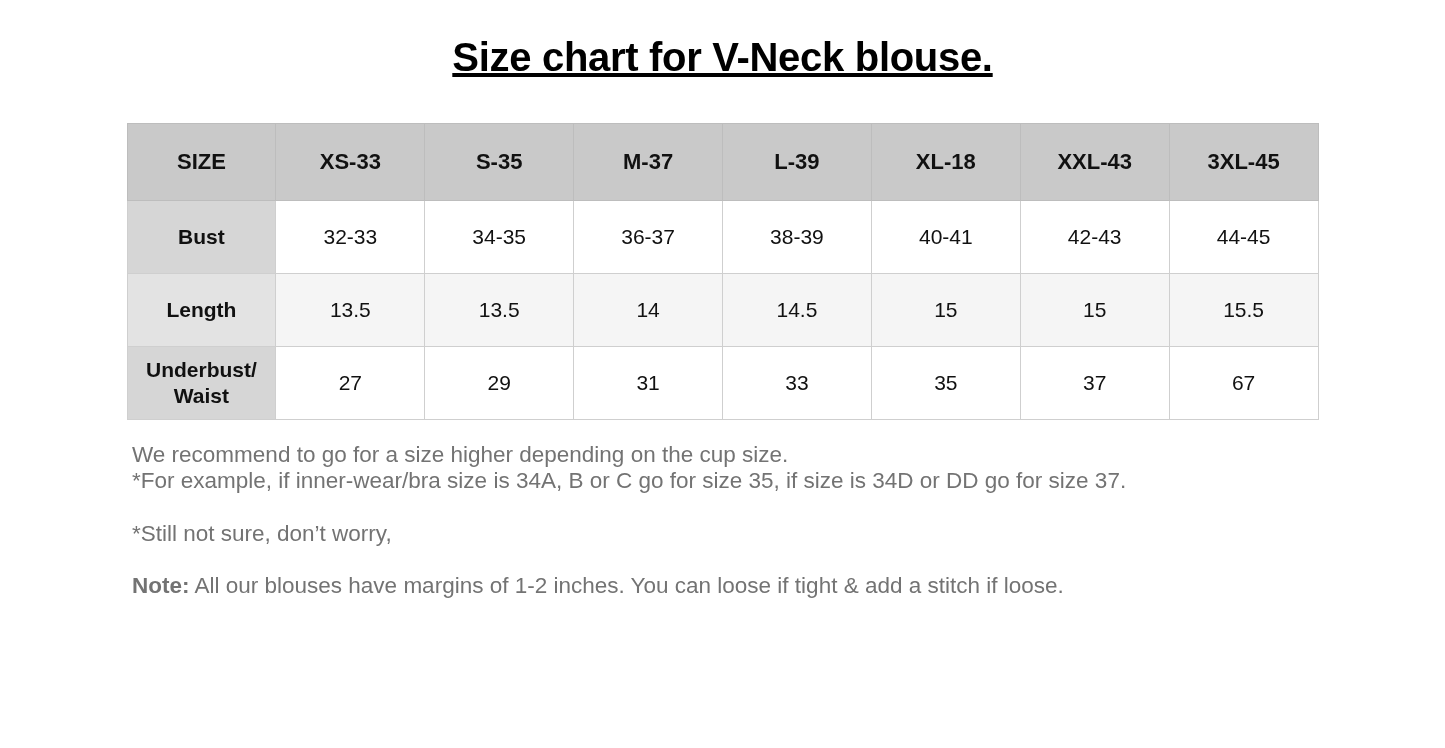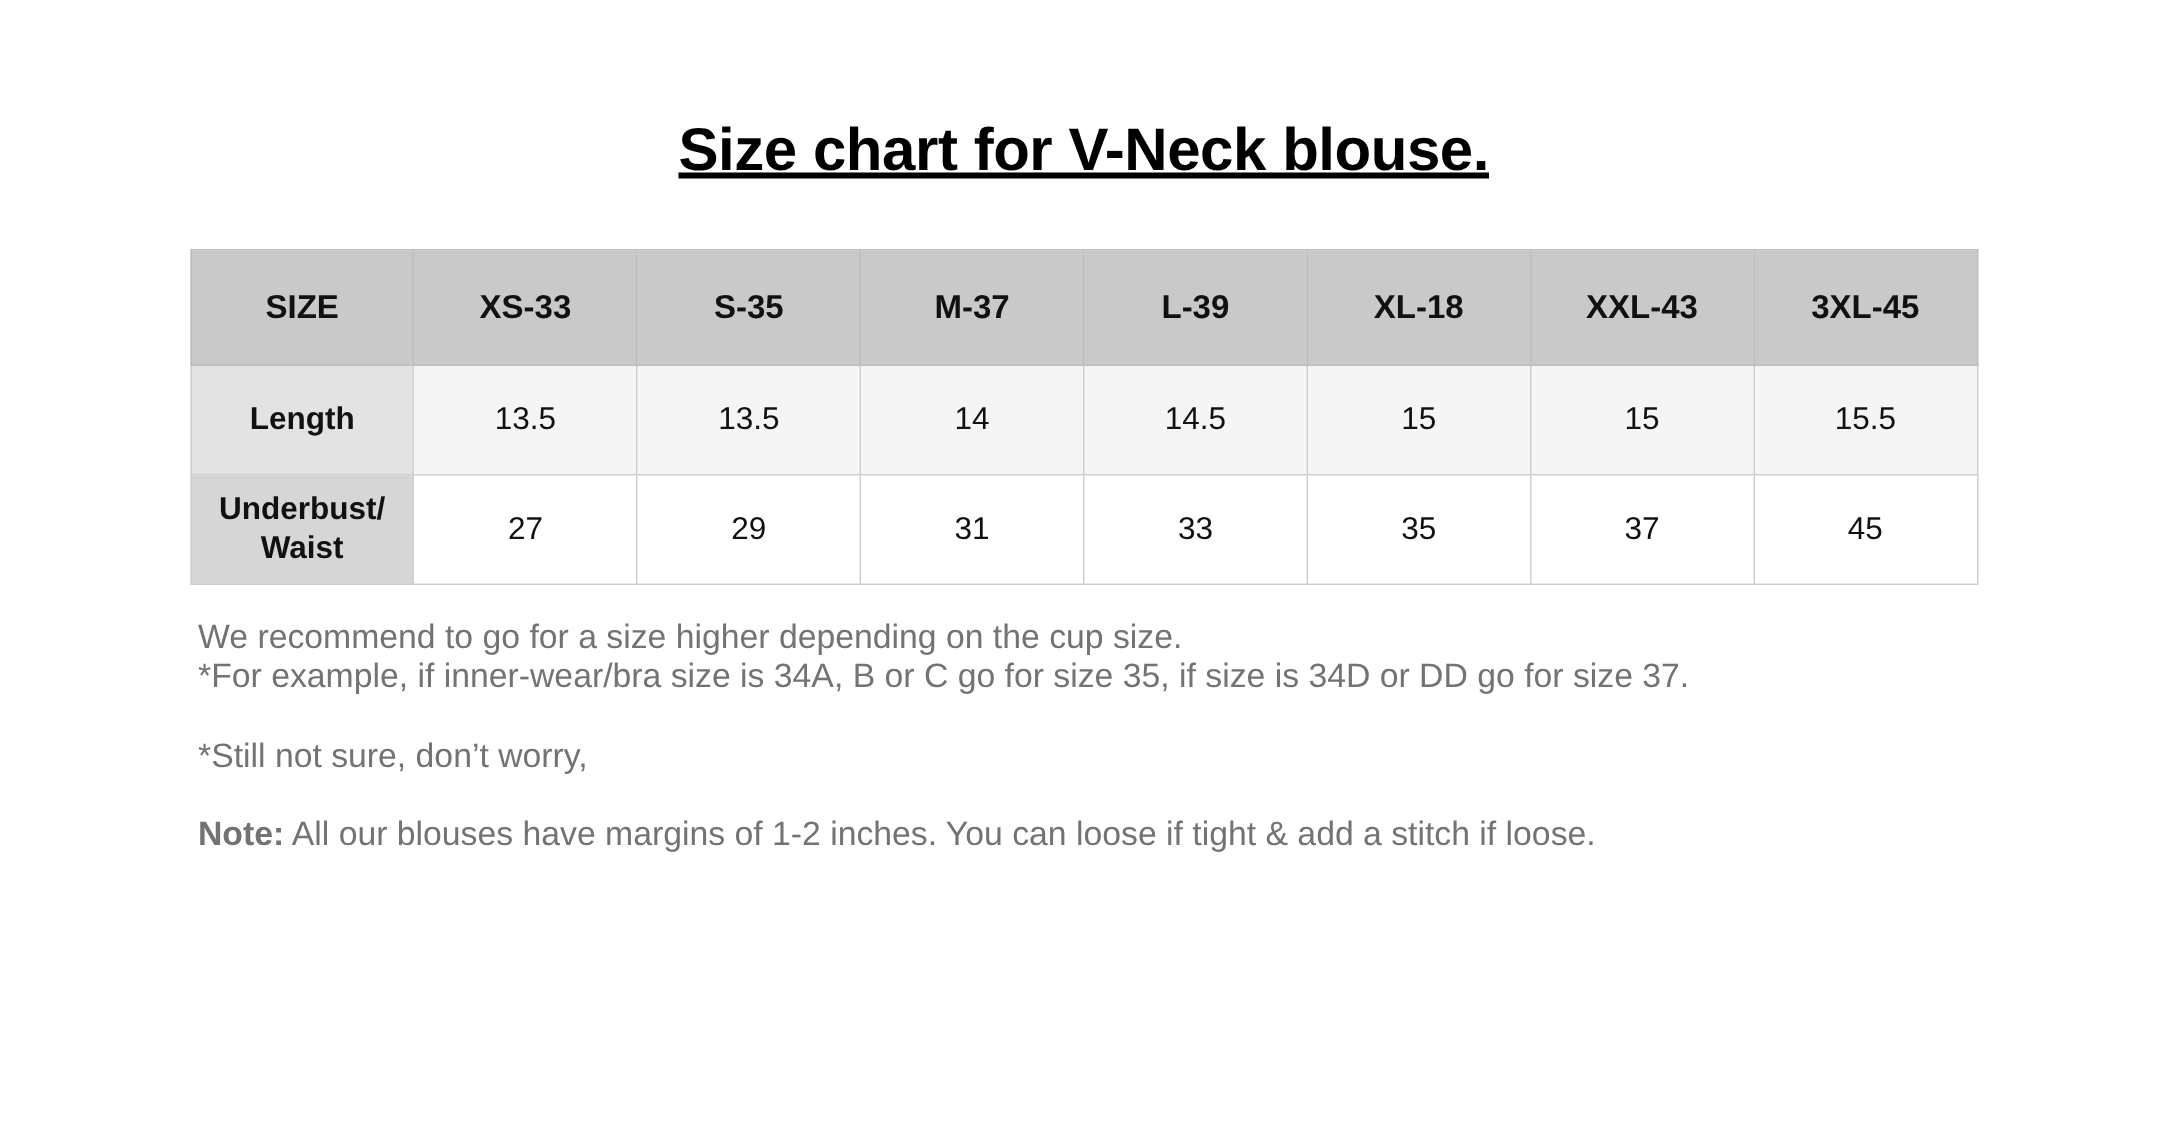--- a/index.html
+++ b/index.html
@@ -18,21 +18,21 @@
     position: relative;
     width: 1445px;
     height: 748px;
   }
   .title {
     text-align: center;
     font-size: 40px;
     font-weight: bold;
     text-decoration: underline;
     margin: 0;
-    padding-top: 78px;
+    padding-top: 35px;
     letter-spacing: -0.3px;
     color: #000000;
   }
   .table-wrap {
     margin: 43px auto 16px auto;
     width: 1192px;
   }
   table.size-chart {
     border-collapse: collapse;
     width: 100%;
@@ -102,39 +102,49 @@
           <th>XS-33</th>
           <th>S-35</th>
           <th>M-37</th>
           <th>L-39</th>
           <th>XL-18</th>
           <th>XXL-43</th>
           <th>3XL-45</th>
         </tr>
       </thead>
       <tbody>
+        <tr class="r1">
+          <th class="rowhead">Bust</th>
+          <td>32-33</td>
+          <td>34-35</td>
+          <td>36-37</td>
+          <td>38-39</td>
+          <td>40-41</td>
+          <td>42-43</td>
+          <td>44-45</td>
+        </tr>
         <tr class="r2">
           <th class="rowhead">Length</th>
           <td>13.5</td>
           <td>13.5</td>
           <td>14</td>
           <td>14.5</td>
           <td>15</td>
           <td>15</td>
           <td>15.5</td>
         </tr>
         <tr class="r3">
           <th class="rowhead">Underbust/ Waist</th>
           <td>27</td>
           <td>29</td>
           <td>31</td>
           <td>33</td>
           <td>35</td>
           <td>37</td>
-          <td>45</td>
+          <td>67</td>
         </tr>
       </tbody>
     </table>
   </div>
 
   <div class="notes">
     <p>We recommend to go for a size higher depending on the cup size.</p>
     <p>*For example, if inner-wear/bra size is 34A, B or C go for size 35, if size is 34D or DD go for size 37.</p>
     <div class="gap"></div>
     <p>*Still not sure, don’t worry,</p>

